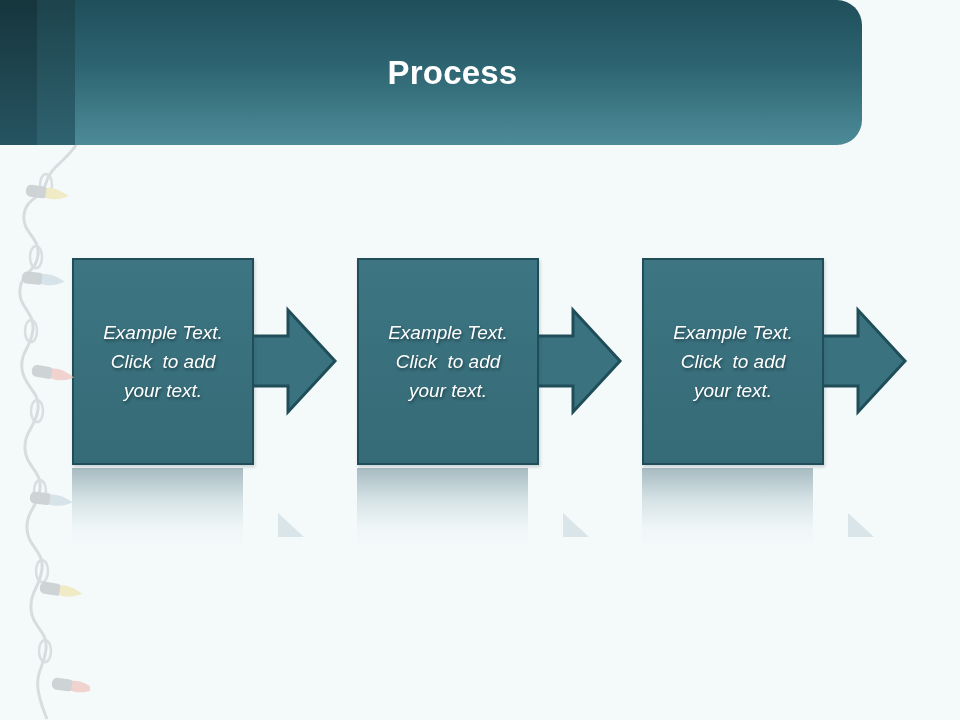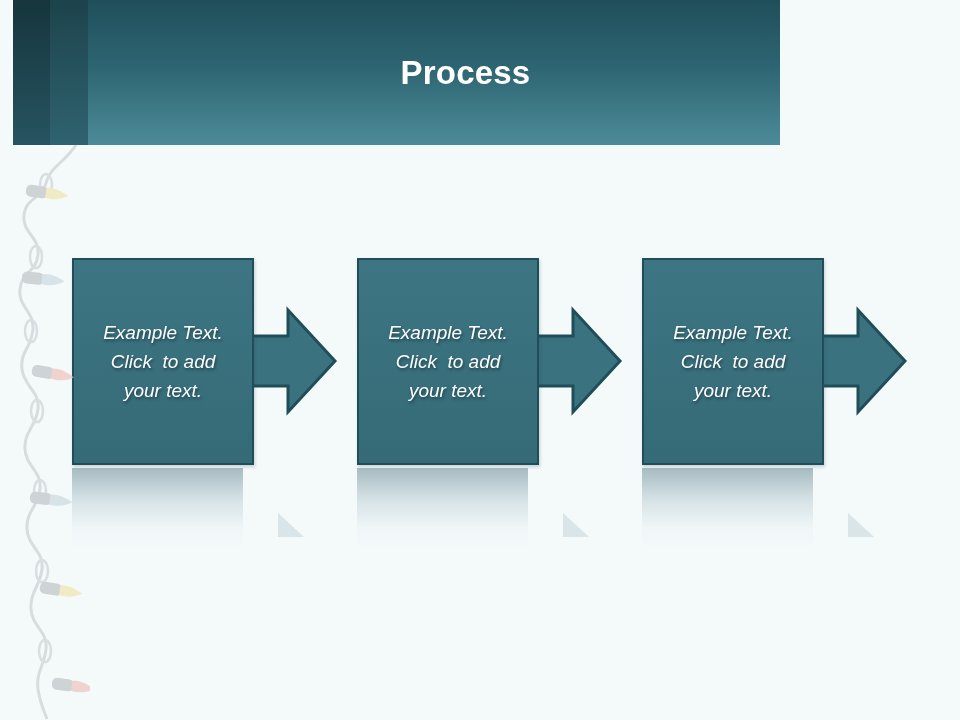--- a/index.html
+++ b/index.html
@@ -4,22 +4,23 @@
 <style>
   html,body{margin:0;padding:0;}
   body{
     width:960px;height:720px;position:relative;overflow:hidden;
     background:#f4f9fa;
     font-family:"Liberation Sans", sans-serif;
   }
 
   
   .header{
-    position:absolute;left:13px;top:0;width:767px;height:145px;
+    position:absolute;left:0;top:0;width:862px;height:145px;
     background:linear-gradient(180deg,#1f4f5b 0%,#2d6471 45%,#4d8b98 100%);
+    border-radius:25px;
   }
   .band1{
     position:absolute;left:0;top:0;width:37px;height:145px;
     background:linear-gradient(180deg,#16353d 0%,#265461 100%);
   }
   .band2{
     position:absolute;left:37px;top:0;width:38px;height:145px;
     background:linear-gradient(180deg,#1d434c 0%,#2f6370 100%);
   }
   .title{

